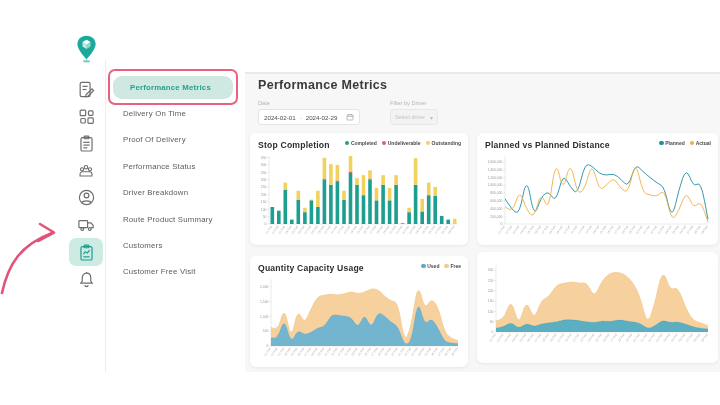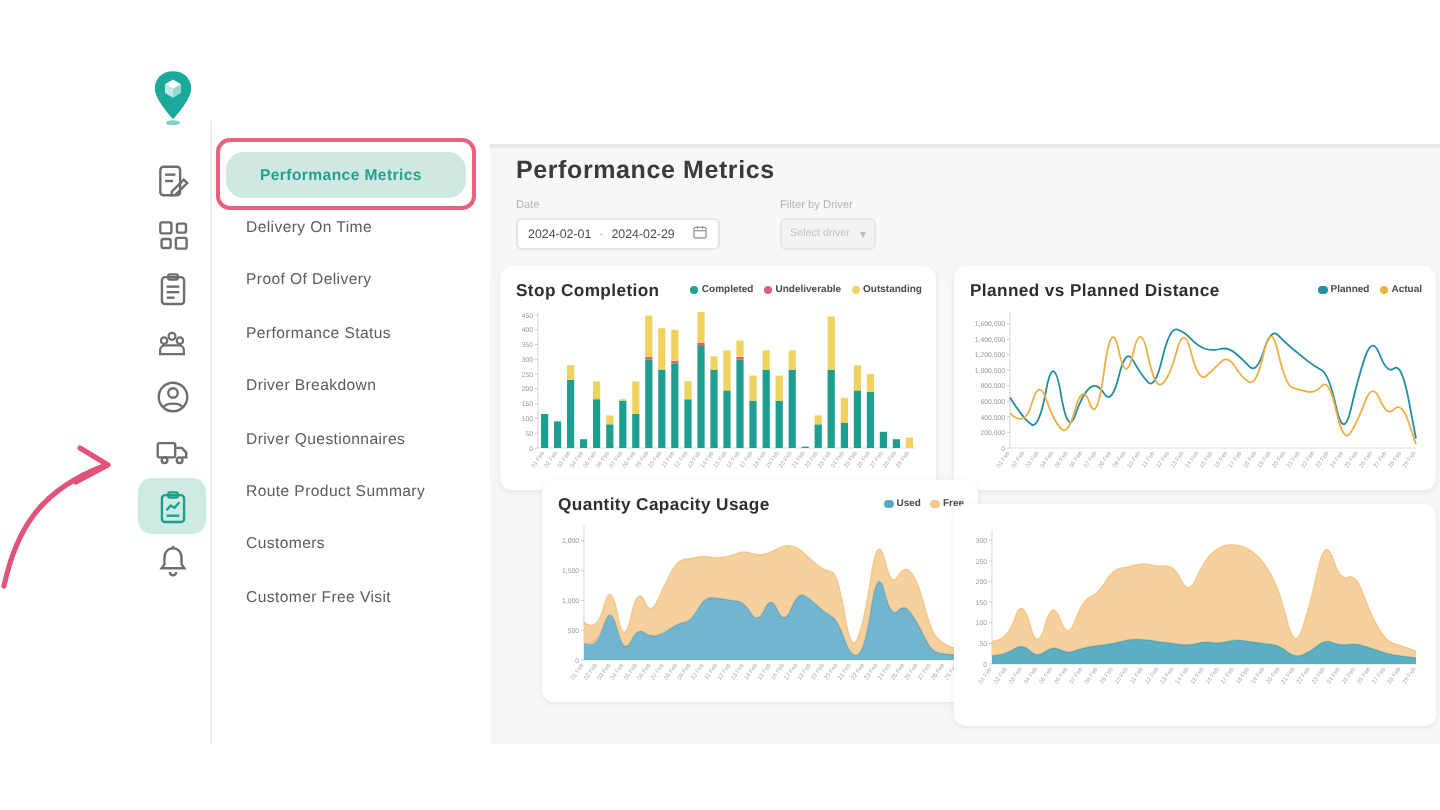--- a/index.html
+++ b/index.html
@@ -41,21 +41,21 @@
   .date-box .sep { color:#b9b9b9; }
   .date-box .cal { margin-left:auto; }
   .drv-box { position:absolute; left:390px; top:109px; width:48px; height:16px; background:#f3f3f3;
              border:1px solid #e7e7e7; border-radius:3px; display:flex; align-items:center;
              padding:0 4px; font-size:5.4px; color:#c3c3c3; }
   .drv-box .chev { margin-left:auto; color:#bdbdbd; font-size:6px; }
 
   
   .card { position:absolute; background:#fff; border-radius:6px;
           box-shadow:0 1px 3px rgba(0,0,0,.07); padding:7px 5px 2px 8px; }
-  .card-head { display:flex; align-items:center; justify-content:space-between; }
+  .card-head { display:flex; align-items:flex-start; justify-content:space-between; }
   .card-title { font-size:8.6px; font-weight:bold; color:#2e2e2e; letter-spacing:.2px; }
   .legend { display:flex; gap:5px; align-items:center; padding-right:2px; }
   .legend-item { display:flex; align-items:center; gap:1.5px; font-size:5px; font-weight:bold;
                  color:#4a4a4a; cursor:pointer; }
   .legend-dot { width:4.5px; height:4.5px; border-radius:50%; display:inline-block; }
   svg.chart { display:block; margin-top:1px; }
 
   
   .pink-arrow { position:absolute; left:0; top:205px; pointer-events:none; }
 </style>
@@ -148,21 +148,20 @@
   <div class="menu-panel">
     <div class="annot-rect"></div>
     <ul class="menu-list">
       <li class="active">
           <span class="pill">Performance Metrics</span>
         </li>
       <li>Delivery On Time</li>
       <li>Proof Of Delivery</li>
       <li>Performance Status</li>
       <li>Driver Breakdown</li>
-      <li>Driver Questionnaires</li>
       <li>Route Product Summary</li>
       <li>Customers</li>
       <li>Customer Free Visit</li>
     </ul>
   </div>
 
   <div class="topline"></div>
   <div class="content-bg"></div>
 
   <div class="page-title">Performance Metrics</div>
@@ -378,21 +377,21 @@
         <text transform="translate(194.0,75.5) rotate(-55)" font-size="3" fill="#aaa" text-anchor="end">25 Feb</text>
         <text transform="translate(201.3,75.5) rotate(-55)" font-size="3" fill="#aaa" text-anchor="end">26 Feb</text>
         <text transform="translate(208.5,75.5) rotate(-55)" font-size="3" fill="#aaa" text-anchor="end">27 Feb</text>
         <text transform="translate(215.8,75.5) rotate(-55)" font-size="3" fill="#aaa" text-anchor="end">28 Feb</text>
         <text transform="translate(223.0,75.5) rotate(-55)" font-size="3" fill="#aaa" text-anchor="end">29 Feb</text>
         <path d="M20.0,47.7 Q27.3,59.4 30.9,61.3 Q34.5,63.3 38.1,43.9 Q41.8,24.4 45.4,45.8 Q49.0,67.2 52.6,56.5 Q56.3,45.8 59.9,42.9 Q63.5,40.0 67.1,45.8 Q70.8,51.6 74.4,37.1 Q78.0,22.5 81.6,29.3 Q85.3,36.1 88.9,40.0 Q92.5,43.9 96.1,28.3 Q99.8,12.8 103.4,13.7 Q107.0,14.7 110.6,18.6 Q114.3,22.5 117.9,23.5 Q121.5,24.4 125.1,23.5 Q128.8,22.5 132.4,25.4 Q136.0,28.3 139.6,32.2 Q143.3,36.1 146.9,24.4 Q150.5,12.8 154.1,16.7 Q157.8,20.5 161.4,23.5 Q165.0,26.4 168.6,29.3 Q172.3,32.2 175.9,34.1 Q179.5,36.1 183.1,52.6 Q186.8,69.1 190.4,53.6 Q194.0,38.0 197.6,27.3 Q201.3,16.7 204.9,26.4 Q208.5,36.1 212.1,33.2 Q215.8,30.3 219.4,49.3 L223.0,68.3" fill="none" stroke="#1f8ea3" stroke-width="0.9"></path>
         <path d="M20.0,55.5 Q27.3,63.3 30.9,50.7 Q34.5,38.0 38.1,48.7 Q41.8,59.4 45.4,63.3 Q49.0,67.2 52.6,53.6 Q56.3,40.0 59.9,50.7 Q63.5,61.3 67.1,34.1 Q70.8,6.9 74.4,24.4 Q78.0,41.9 81.6,25.4 Q85.3,8.9 88.9,26.4 Q92.5,43.9 96.1,40.9 Q99.8,38.0 103.4,24.4 Q107.0,10.8 110.6,25.4 Q114.3,40.0 117.9,37.1 Q121.5,34.1 125.1,30.3 Q128.8,26.4 132.4,32.2 Q136.0,38.0 139.6,40.0 Q143.3,41.9 146.9,25.4 Q150.5,8.9 154.1,25.4 Q157.8,41.9 161.4,42.9 Q165.0,43.9 168.6,44.8 Q172.3,45.8 175.9,41.9 Q179.5,38.0 183.1,54.5 Q186.8,71.1 190.4,65.2 Q194.0,59.4 197.6,49.7 Q201.3,40.0 204.9,48.7 Q208.5,57.5 212.1,53.6 Q215.8,49.7 219.4,60.4 L223.0,71.1" fill="none" stroke="#efaf43" stroke-width="0.9"></path>
       </svg>
   </div>
 
-  <div class="card" style="left:250px; top:240px; width:218px; height:111px;margin-left:21px;">
+  <div class="card" style="left:250px; top:256px; width:218px; height:111px;">
     <div class="card-head">
       <span class="card-title">Quantity Capacity Usage</span>
       <span class="legend">
           <span class="legend-item">
             <span class="legend-dot" style="background: rgb(91, 167, 199);"></span>
             <span>Used</span>
           </span>
           <span class="legend-item">
             <span class="legend-dot" style="background: rgb(245, 201, 140);"></span>
             <span>Free</span>

